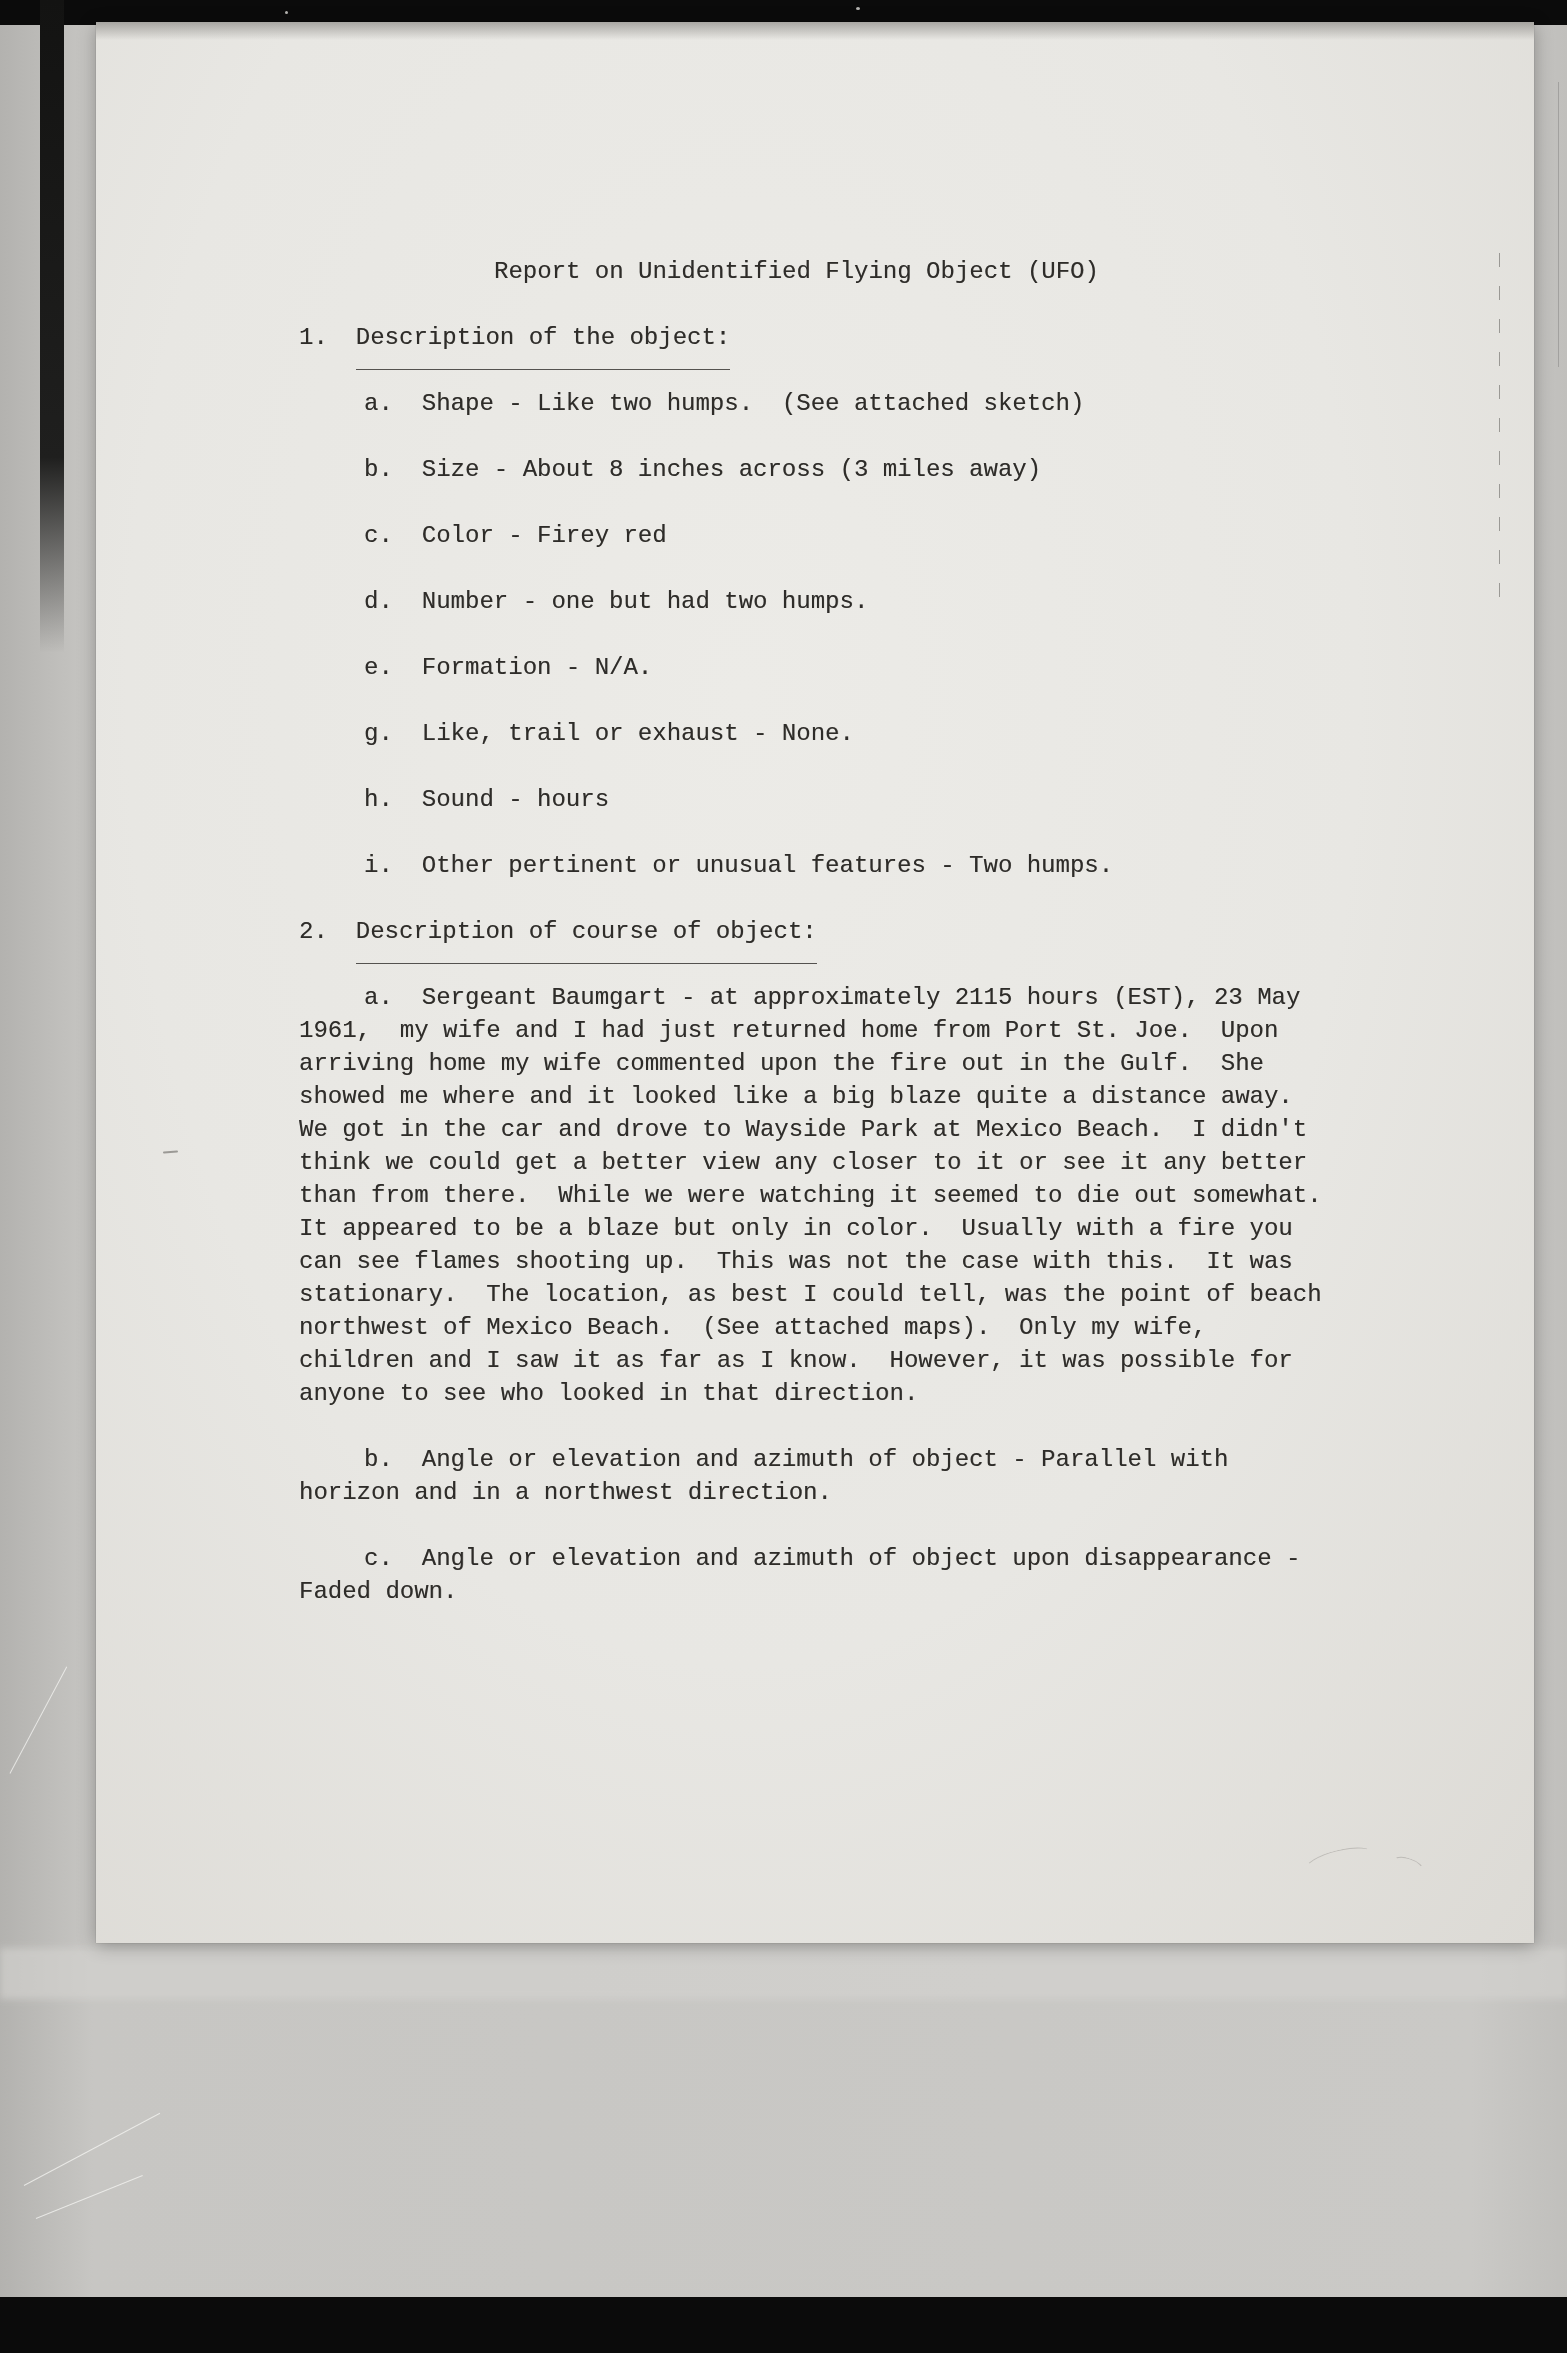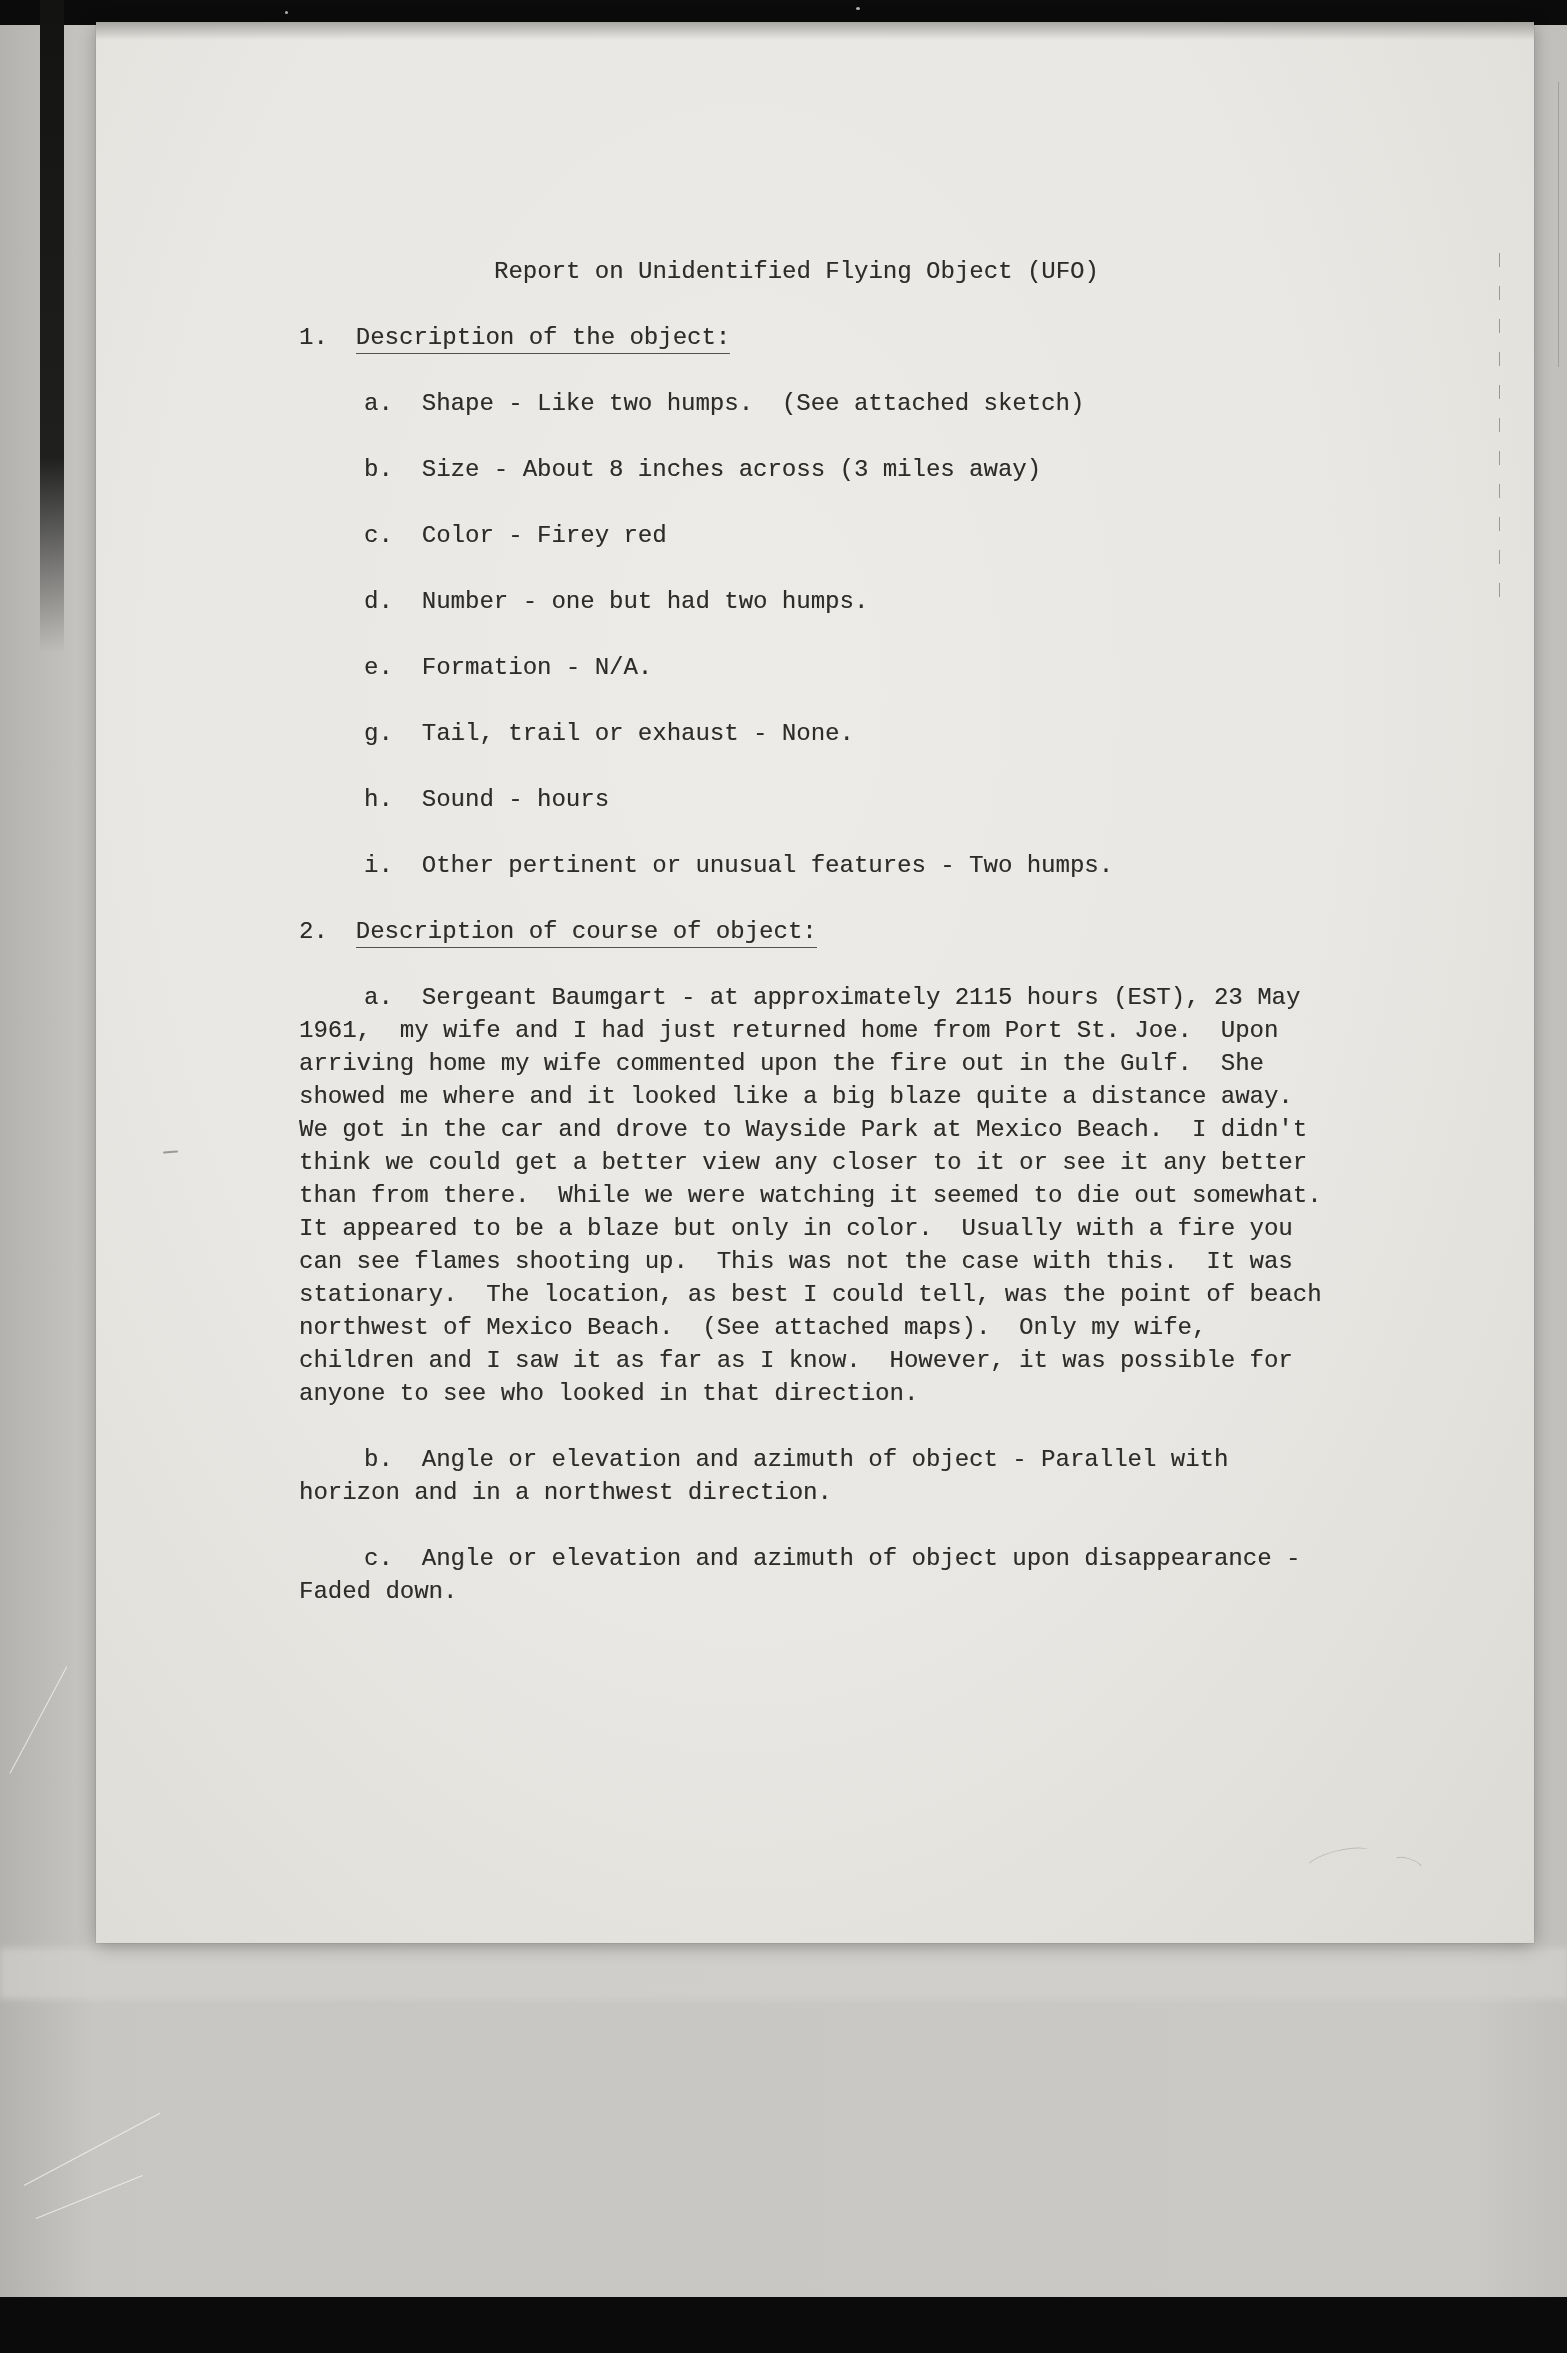--- a/index.html
+++ b/index.html
@@ -46,21 +46,21 @@
     color:var(--ink,#2e2c29);
     font-size:24px; line-height:33px;
     text-shadow:0.3px 0.3px 0.5px rgba(46,44,41,0.40);
   }
   .block { margin-bottom:33px; }
   .title { margin-left:195px; white-space:pre; }
   .heading { white-space:pre; }
   .heading .head-text {
     margin-left:28px;
     border-bottom:1.6px solid rgba(46,44,41,0.80);
-    padding-bottom:2px;
+    padding-bottom:18px;
   }
   .para { text-indent:65px; white-space:pre-wrap; }
   .item-text { margin-left:29px;text-align:right; }
 
   
   .scratch-v {
     position:absolute; width:1.1px;
     background-image:repeating-linear-gradient(to bottom,
       rgba(52,50,47,0.42) 0 14.3px, rgba(52,50,47,0) 14.3px 33px);
   }
@@ -100,21 +100,21 @@
 
       <div class="title block">Report on Unidentified Flying Object (UFO)</div>
 
       <div class="heading block"><span>1.</span><span class="head-text">Description of the object:</span></div>
 
       <div class="para block"><span class="item-label">a.</span><span class="item-text">Shape - Like two humps.  (See attached sketch)</span></div>
       <div class="para block"><span class="item-label">b.</span><span class="item-text">Size - About 8 inches across (3 miles away)</span></div>
       <div class="para block"><span class="item-label">c.</span><span class="item-text">Color - Firey red</span></div>
       <div class="para block"><span class="item-label">d.</span><span class="item-text">Number - one but had two humps.</span></div>
       <div class="para block"><span class="item-label">e.</span><span class="item-text">Formation - N/A.</span></div>
-      <div class="para block"><span class="item-label">g.</span><span class="item-text">Tail, trail or exhaust - None.</span></div>
+      <div class="para block"><span class="item-label">g.</span><span class="item-text">Like, trail or exhaust - None.</span></div>
       <div class="para block"><span class="item-label">h.</span><span class="item-text">Sound - hours</span></div>
       <div class="para block"><span class="item-label">i.</span><span class="item-text">Other pertinent or unusual features - Two humps.</span></div>
 
       <div class="heading block"><span>2.</span><span class="head-text">Description of course of object:</span></div>
 
       <div class="para block"><span class="item-label">a.</span><span class="item-text">Sergeant Baumgart - at approximately 2115 hours (EST), 23 May 1961,  my wife and I had just returned home from Port St. Joe.  Upon arriving home my wife commented upon the fire out in the Gulf.  She showed me where and it looked like a big blaze quite a distance away.  We got in the car and drove to Wayside Park at Mexico Beach.  I didn't think we could get a better view any closer to it or see it any better than from there.  While we were watching it seemed to die out somewhat.  It appeared to be a blaze but only in color.  Usually with a fire you can see flames shooting up.  This was not the case with this.  It was stationary.  The location, as best I could tell, was the point of beach northwest of Mexico Beach.  (See attached maps).  Only my wife, children and I saw it as far as I know.  However, it was possible for anyone to see who looked in that direction.</span></div>
       <div class="para block"><span class="item-label">b.</span><span class="item-text">Angle or elevation and azimuth of object - Parallel with horizon and in a northwest direction.</span></div>
       <div class="para block"><span class="item-label">c.</span><span class="item-text">Angle or elevation and azimuth of object upon disappearance - Faded down.</span></div>
 
     </div>

